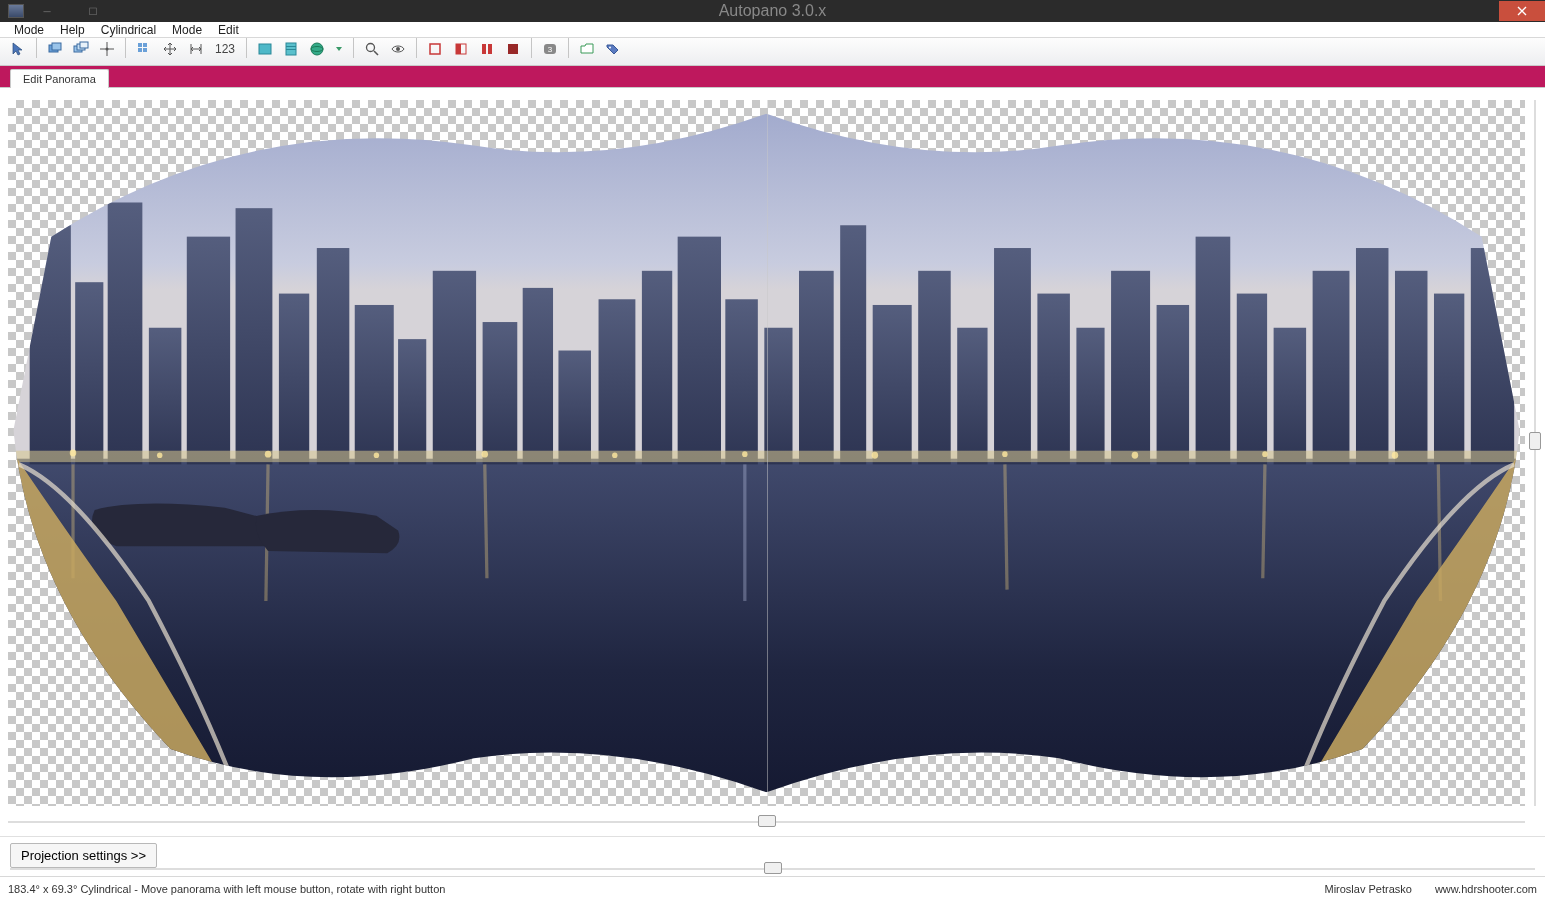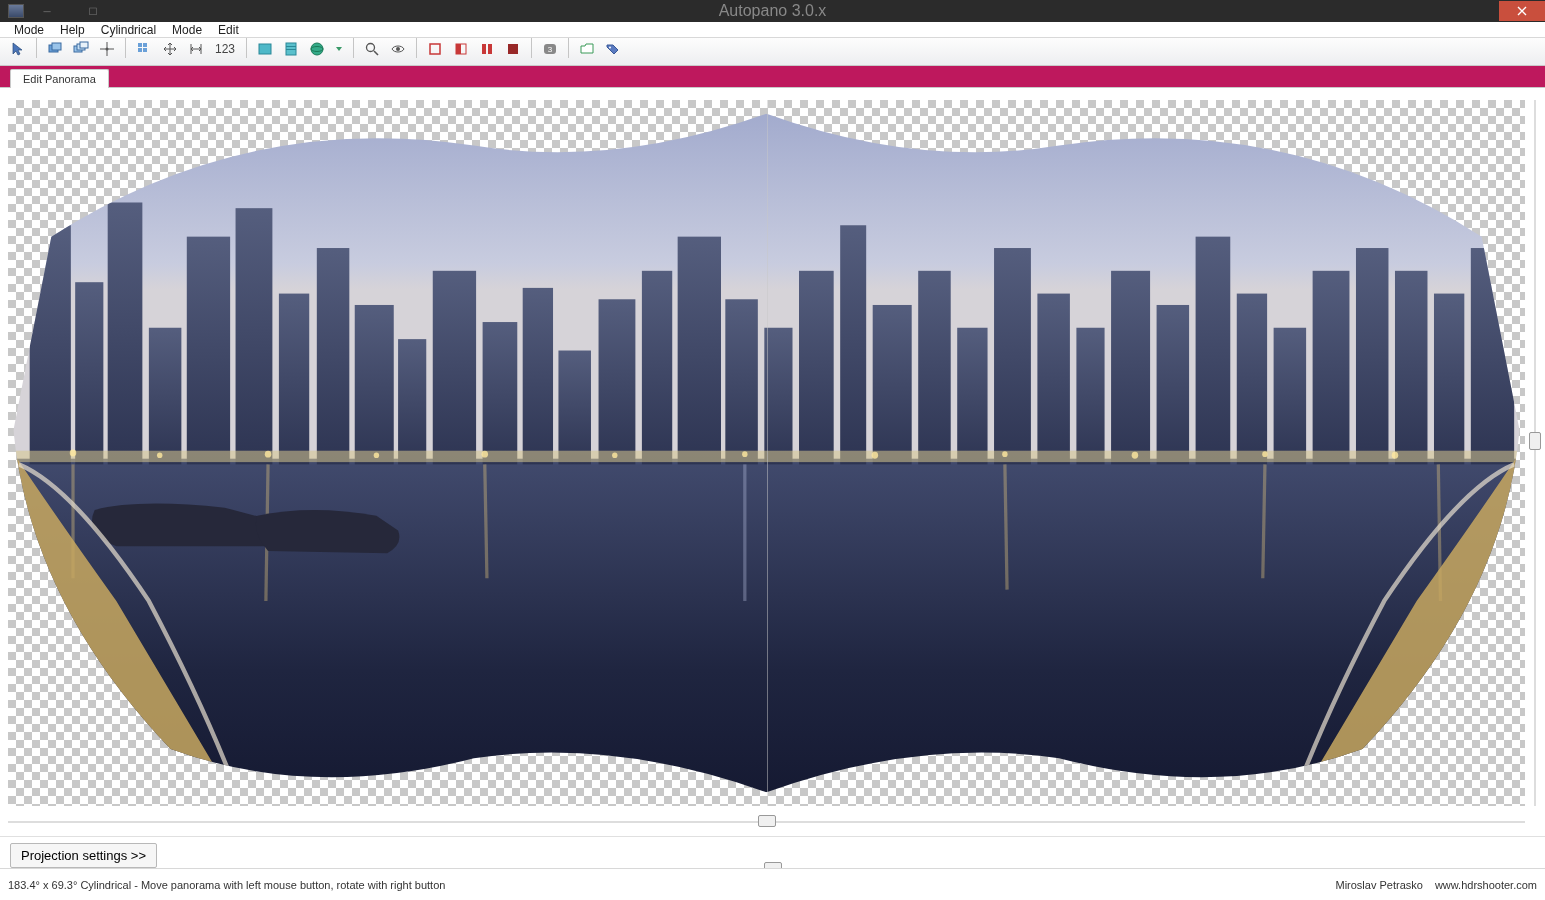--- a/index.html
+++ b/index.html
@@ -46,21 +46,21 @@
 .hslider-row { position: absolute; left: 8px; right: 20px; bottom: 6px; height: 16px; }
 .hslider-row .track { position: absolute; top: 7px; left: 0; right: 0; height: 2px; background: #ddd; }
 .hslider-row .thumb { position: absolute; top: 1px; left: 50%; width: 18px; height: 12px; margin-left: -9px; background: #f0f0f0; border: 1px solid #999; border-radius: 2px; }
 
 .bottom-panel { position: absolute; left: 0; right: 0; bottom: 20px; height: 44px; background: #fff; border-top: 1px solid #e0e0e0; }
 .proj-btn { position: absolute; left: 10px; top: 6px; padding: 4px 10px; font-size: 13px; background: #f6f6f6; border: 1px solid #b8b8b8; border-radius: 2px; cursor: default; }
 .bottom-slider { position: absolute; left: 10px; right: 10px; bottom: 4px; height: 14px; }
 .bottom-slider .track { position: absolute; top: 6px; left: 0; right: 0; height: 2px; background: #ddd; }
 .bottom-slider .thumb { position: absolute; top: 0; left: 50%; width: 18px; height: 12px; margin-left: -9px; background: #f0f0f0; border: 1px solid #999; border-radius: 2px; }
 
-.statusbar { position: absolute; left: 0; right: 0; bottom: 0; height: 32px; background: #fff; border-top: 1px solid #d8d8d8; display: flex; align-items: center; padding: 0 8px; font-size: 11px; color: #333; }
+.statusbar { position: absolute; left: 0; right: 0; bottom: 0; height: 24px; background: #fff; border-top: 1px solid #d8d8d8; display: flex; align-items: center; padding: 0 8px; font-size: 11px; color: #333; }
 .statusbar .spacer { flex: 1; }
 
 .center-guide { position: absolute; top: 0; bottom: 0; left: 50%; width: 1px; background: rgba(200,200,200,0.5); }
 </style>
 </head>
 <body>
 
 <div class="titlebar">
   <div class="app-icon"></div>
   <div class="title-text">Autopano 3.0.x</div>
@@ -349,15 +349,15 @@
   <div class="proj-btn">Projection settings &gt;&gt;</div>
   <div class="bottom-slider">
     <div class="track"></div>
     <div class="thumb"></div>
   </div>
 </div>
 
 <div class="statusbar">
   <span>183.4° x 69.3° Cylindrical - Move panorama with left mouse button, rotate with right button</span>
   <span class="spacer"></span>
-  <span style="margin-right:12px">Miroslav Petrasko</span>
+  <span style="margin-right:23px">Miroslav Petrasko</span>
   <span>www.hdrshooter.com</span>
 </div>
 
 </body></html>

